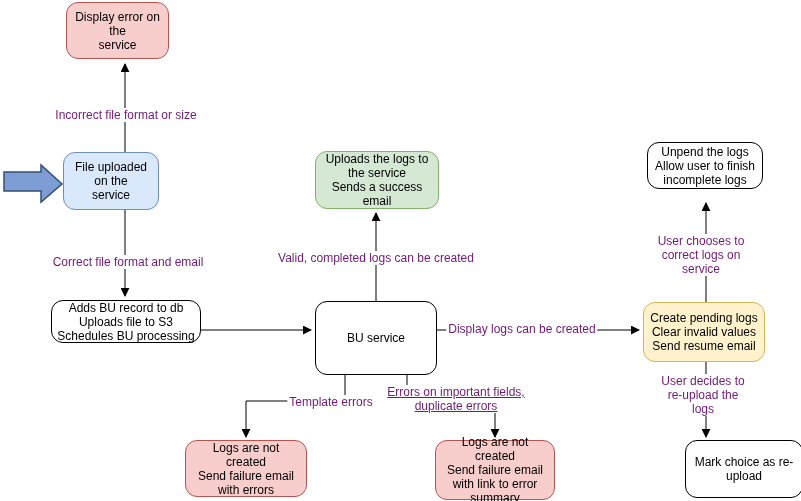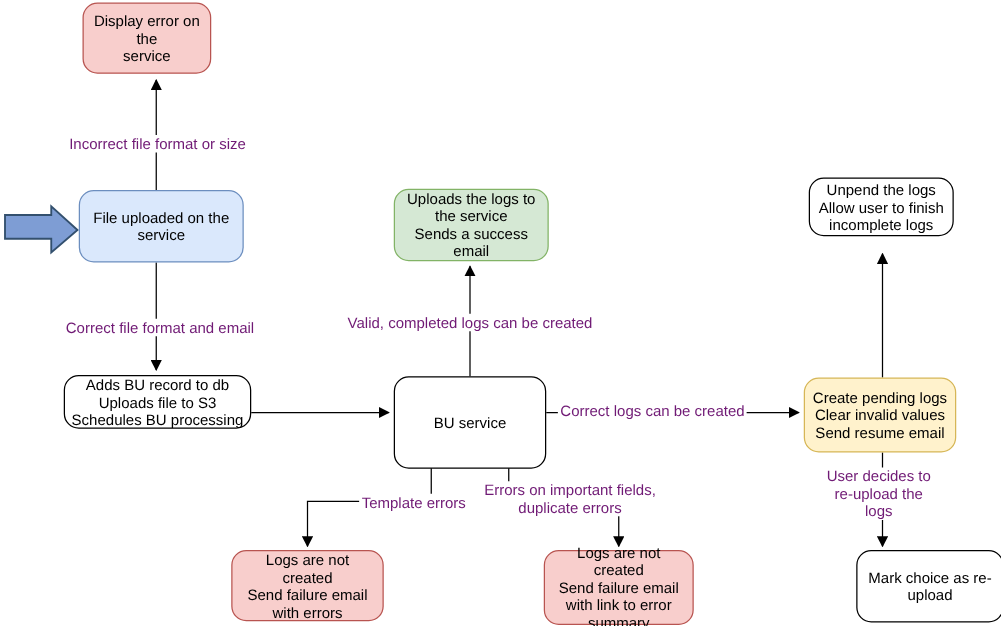--- a/index.html
+++ b/index.html
@@ -58,29 +58,30 @@
     <line x1="706" y1="302" x2="706" y2="203" marker-end="url(#arrow)"></line>
     <line x1="706" y1="362" x2="706" y2="437" marker-end="url(#arrow)"></line>
     <polyline points="345,360 345,401 246,401 246,437" marker-end="url(#arrow)"></polyline>
     <polyline points="407,360 407,390 495,390 495,437" marker-end="url(#arrow)"></polyline>
     <polygon points="4,172 41,172 41,165 62,184 41,202 41,191 4,191" fill="#7e9dd4" stroke="#33506e" stroke-width="1.5"></polygon>
   </svg>
 
   <div class="edge-label" style="left:126px;top:115px;">Incorrect file format or size</div>
   <div class="edge-label" style="left:128px;top:262px;">Correct file format and email</div>
   <div class="edge-label" style="left:376px;top:258px;">Valid, completed logs can be created</div>
-  <div class="edge-label" style="left:522px;top:329px;">Correct logs can be created</div>
+  <div class="edge-label" style="left:522px;top:329px;">Display logs can be created</div>
   <div class="edge-label" style="left:331px;top:402px;">Template errors</div>
-  <div class="edge-label" style="left:456px;top:399px;">Errors on important fields,
+  <div class="edge-label" style="left:456px;top:399px;text-decoration:underline;">Errors on important fields,
 duplicate errors</div>
+  <div class="edge-label" style="left:701px;top:255px;">User chooses to correct logs on service</div>
   <div class="edge-label" style="left:703px;top:395px;">User decides to re-upload the logs</div>
 
   <div class="node pink" style="left:66px;top:2px;width:103px;height:57px;">Display error on the
 service</div>
-  <div class="node blue" style="left:63px;top:152px;width:132px;height:58px;">File uploaded on the
+  <div class="node blue" style="left:63px;top:152px;width:96px;height:58px;">File uploaded on the
 service</div>
   <div class="node white" style="left:51px;top:300px;width:150px;height:43px;">Adds BU record to db
 Uploads file to S3
 Schedules BU processing</div>
   <div class="node white" style="left:315px;top:301px;width:122px;height:74px;">BU service</div>
   <div class="node green" style="left:315px;top:151px;width:124px;height:58px;">Uploads the logs to
 the service
 Sends a success
 email</div>
   <div class="node white" style="left:647px;top:142px;width:116px;height:47px;">Unpend the logs

